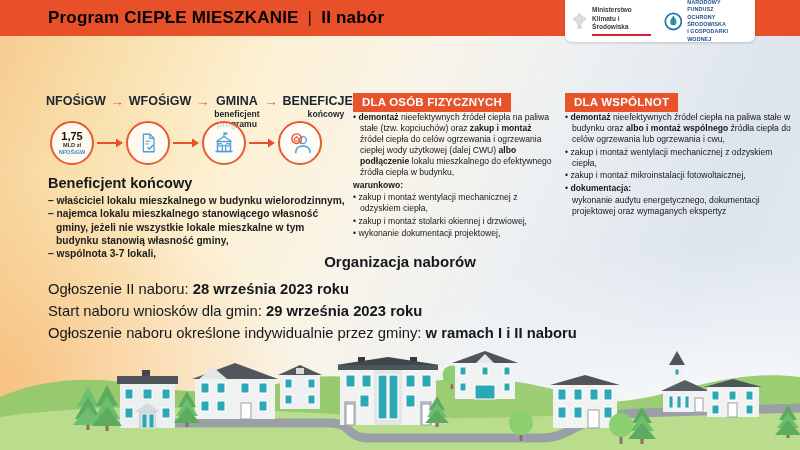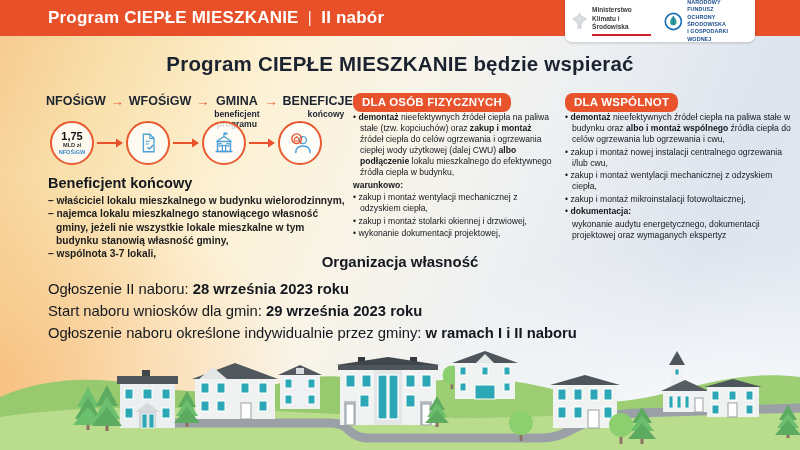--- a/index.html
+++ b/index.html
@@ -6,21 +6,21 @@
   #page{
     position:relative; width:800px; height:450px; overflow:hidden;
     font-family:"Liberation Sans", sans-serif;
     background:
       radial-gradient(ellipse 420px 300px at 0% 85%, rgba(245,166,90,.55), rgba(245,166,90,0) 70%),
       radial-gradient(ellipse 500px 260px at 88% 95%, rgba(255,255,255,.9), rgba(255,255,255,0) 70%),
       linear-gradient(112deg,#f6c98d 0%, #f9e0ac 14%, #fdf1d4 30%, #f9f4e8 45%, #edf0f2 62%, #dde4ee 82%, #e4eaf2 100%);
   }
   
   .topbar{position:absolute;top:0;left:0;width:800px;height:36px;background:#e8502a;}
-  .brand{position:absolute;left:48px;top:0;height:36px;line-height:36px;color:#ffffff;font-size:17px;font-weight:700;letter-spacing:.2px;}
+  .brand{position:absolute;left:48px;top:0;height:36px;line-height:36px;color:#000000;font-size:17px;font-weight:700;letter-spacing:.2px;}
   .brand .sep{font-weight:400;opacity:.85;margin:0 9px;}
   .logobox{position:absolute;left:565px;top:0;width:190px;height:42px;background:#fff;border-radius:0 0 7px 7px;
     box-shadow:0 1px 3px rgba(0,0,0,.18);display:flex;align-items:center;padding:0 7px;box-sizing:border-box;gap:5px;}
   .min-text{font-size:6.5px;line-height:1.3;font-weight:700;color:#3a3a3a;}
   .flagline{height:2px;background:#d2232a;margin-top:2px;width:100%;}
   .fund-text{font-size:5.4px;line-height:1.35;font-weight:700;color:#1b4e8f;letter-spacing:.1px;}
   
   .main-title{position:absolute;top:52px;left:0;width:800px;margin:0;text-align:center;
     font-size:20.5px;font-weight:700;color:#1b2330;letter-spacing:.2px;}
   
@@ -37,21 +37,21 @@
   .badge-org{font-size:5.6px;font-weight:700;color:#3f8ccc;line-height:1.2;}
   .c-arrow{margin:0 3px;}
   
   .benef{position:absolute;left:48px;top:175px;width:300px;color:#15181f;}
   .benef h3{margin:0 0 3px;font-size:14.5px;font-weight:700;color:#14181f;}
   .benef .li{font-size:10.2px;font-weight:700;line-height:1.3;padding-left:8px;text-indent:-8px;color:#1d1d1d;}
   
   .col{position:absolute;top:92px;}
   .col-individuals{left:353px;width:203px;}
   .col-communities{left:565px;width:230px;}
-  .tag{display:inline-block;background:#e8532b;color:#fff;font-size:11.5px;font-weight:700;padding:3px 9px 4px;letter-spacing:.2px;border-radius:8px;}
+  .tag{display:inline-block;background:#e8532b;color:#fff;font-size:11.5px;font-weight:700;padding:3px 9px 4px;letter-spacing:.2px;}
   .col-list{font-size:8.6px;line-height:1.28;color:#15181c;}
   .col-list .li{padding-left:7px;text-indent:-7px;margin-bottom:1.5px;}
   .col-list .li.flush{padding-left:0;text-indent:0;}
   .col-list .li.cont{padding-left:7px;text-indent:0;}
   .b{font-weight:700;}
   
   .org-heading{position:absolute;top:253px;left:0;width:800px;margin:0;text-align:center;
     font-size:15px;font-weight:700;color:#14181f;}
   .dates{position:absolute;left:48px;top:278px;width:600px;}
   .dates .li{font-size:14.8px;line-height:1.5;color:#14181f;font-weight:400;}
@@ -85,21 +85,20 @@
       <path d="M11,4.5 C8.3,7.5 7.2,9.5 7.2,11.6 a3.8,3.8 0 0 0 7.6,0 C14.8,9.5 13.7,7.5 11,4.5 Z" fill="#2f9e8f"></path>
       <path d="M11,4.5 L11,15.4" stroke="#1d71b8" stroke-width="1"></path>
     </svg>
     <div class="fund-text">
       <div>NARODOWY FUNDUSZ</div>
       <div>OCHRONY ŚRODOWISKA</div>
       <div>I GOSPODARKI WODNEJ</div>
     </div>
   </div>
 
-  <h1 class="main-title">Program CIEPŁE MIESZKANIE będzie wspierać</h1>
 
   <div class="flow">
     <div class="flow-row">
       <div class="step">
         <div>NFOŚiGW</div>
       </div>
       <div class="flow-arrow">→</div>
       <div class="step">
         <div>WFOŚiGW</div>
       </div>
@@ -182,29 +181,28 @@
         <div class="li"><span>• zakup i montaż wentylacji mechanicznej z odzyskiem ciepła,</span></div>
         <div class="li"><span>• zakup i montaż stolarki okiennej i drzwiowej,</span></div>
         <div class="li"><span>• wykonanie dokumentacji projektowej,</span></div>
       </div>
   </div>
 
   <div class="col col-communities">
     <div class="tag">DLA WSPÓLNOT</div>
     <div class="col-list">
         <div class="li"><span>• </span><span class="b">demontaż</span><span> nieefektywnych źródeł ciepła na paliwa stałe w budynku oraz </span><span class="b">albo i montaż wspólnego</span><span> źródła ciepła do celów ogrzewania lub ogrzewania i cwu,</span></div>
-        <div class="li"><span>• zakup i montaż nowej instalacji centralnego ogrzewania i/lub cwu,</span></div>
         <div class="li"><span>• zakup i montaż wentylacji mechanicznej z odzyskiem ciepła,</span></div>
         <div class="li"><span>• zakup i montaż mikroinstalacji fotowoltaicznej,</span></div>
         <div class="li"><span>• </span><span class="b">dokumentacja:</span></div>
         <div class="li cont"><span>wykonanie audytu energetycznego, dokumentacji projektowej oraz wymaganych ekspertyz</span></div>
       </div>
   </div>
 
-  <h2 class="org-heading">Organizacja własność</h2>
+  <h2 class="org-heading">Organizacja naborów</h2>
   <div class="dates">
       <div class="li"><span>Ogłoszenie II naboru: </span><span class="b">28 września 2023 roku</span></div>
       <div class="li"><span>Start naboru wniosków dla gmin: </span><span class="b">29 września 2023 roku</span></div>
       <div class="li"><span>Ogłoszenie naboru określone indywidualnie przez gminy: </span><span class="b">w ramach I i II naboru</span></div>
     </div>
 
   <svg class="village" viewBox="0 0 800 115">
 
     <path d="M0,62 C40,44 90,40 140,50 C190,60 240,58 290,46 C330,37 360,42 385,52 L385,115 L0,115 Z" fill="#97c96e"></path>
     <path d="M360,70 C430,30 520,42 580,62 C640,82 710,30 800,42 L800,115 L360,115 Z" fill="#9dce74"></path>

